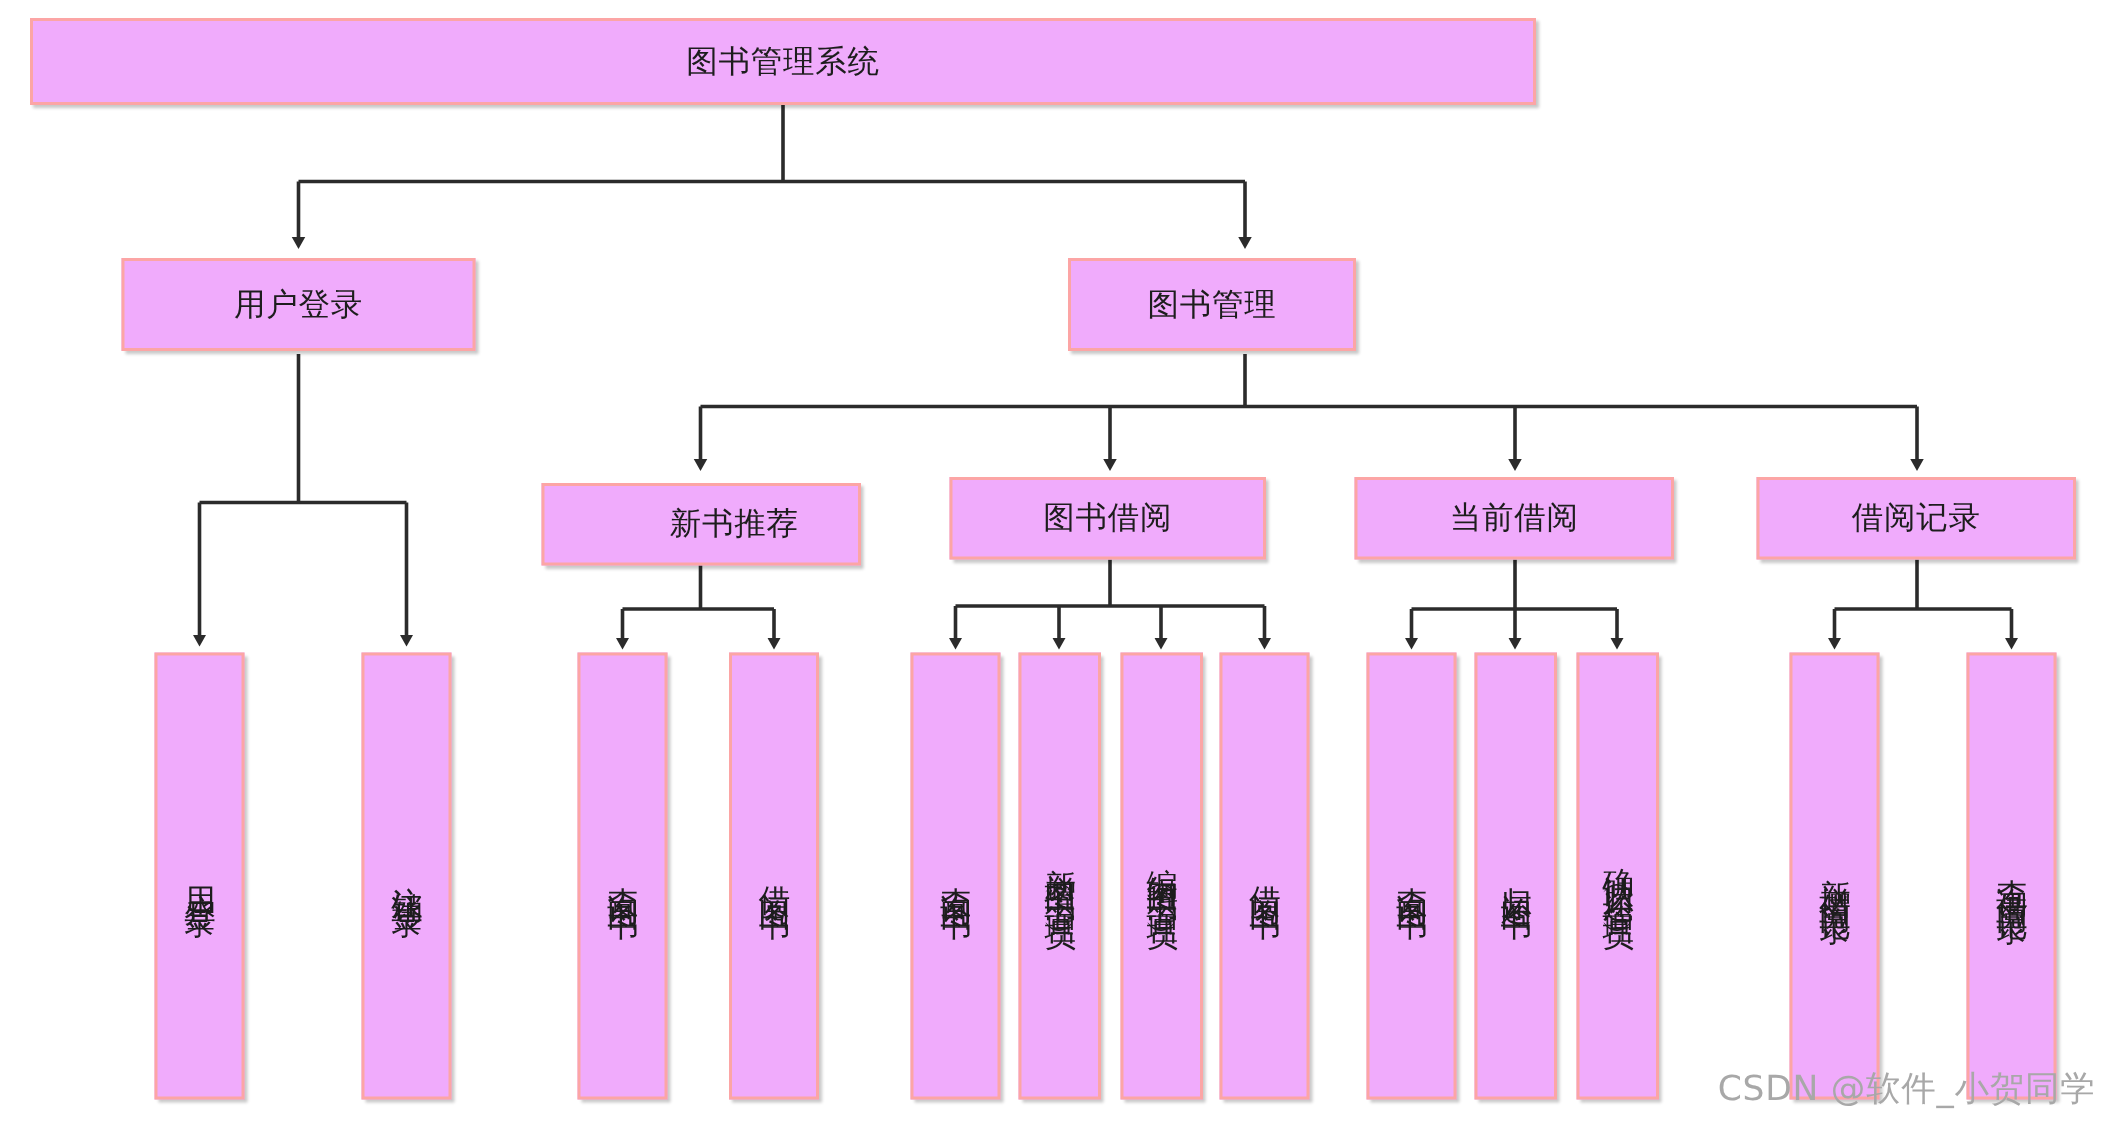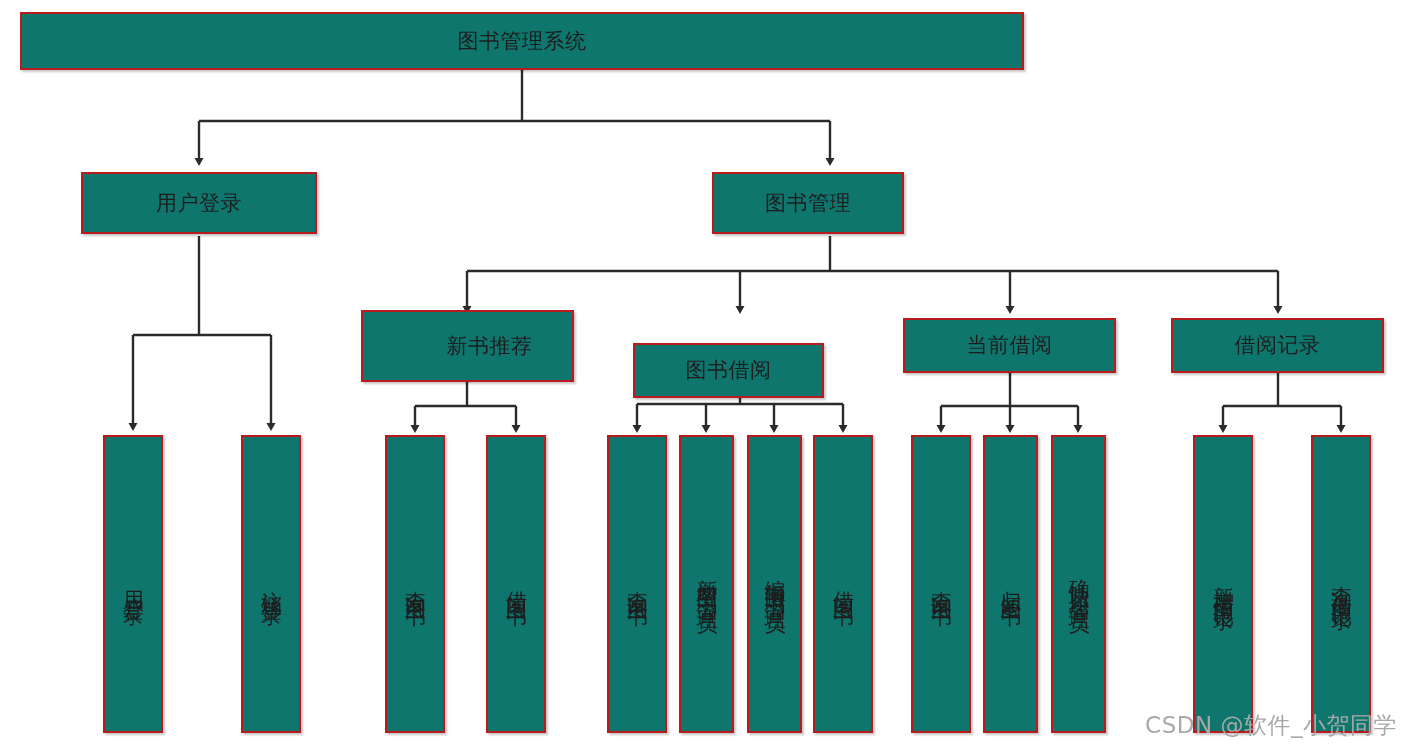--- a/index.html
+++ b/index.html
@@ -20,22 +20,22 @@
   #edges-layer {
     position: absolute;
     left: 0;
     top: 0;
     width: 1405px;
     height: 747px;
   }
   .node {
     position: absolute;
     box-sizing: border-box;
-    background: #0f766e;
-    border: 2px solid #b91c1c;
+    background: #f0abfc;
+    border: 2px solid #fca5a5;
     box-shadow: 2px 2px 2px rgba(0,0,0,0.22);
     display: flex;
     align-items: center;
     justify-content: center;
     color: #1d1d1d;
   }
   .node-label {
     font-size: 21px;
     line-height: 1.18;
     letter-spacing: 0.5px;
@@ -124,25 +124,25 @@
   </div>
 
   <div class="node" style="left:81px; top:172px; width:236px; height:62px;">
     <span class="node-label">用户登录</span>
   </div>
 
   <div class="node" style="left:712px; top:172px; width:192px; height:62px;">
     <span class="node-label">图书管理</span>
   </div>
 
-  <div class="node" style="left:361px; top:310px; width:213px; height:72px;padding-left:44px;">
+  <div class="node" style="left:361px; top:322px; width:213px; height:55px;padding-left:44px;">
     <span class="node-label">新书推荐</span>
   </div>
 
-  <div class="node" style="left:633px; top:318px; width:191px; height:55px;margin-top:25px;">
+  <div class="node" style="left:633px; top:318px; width:211px; height:55px;">
     <span class="node-label">图书借阅</span>
   </div>
 
   <div class="node" style="left:1171px; top:318px; width:213px; height:55px;">
     <span class="node-label">借阅记录</span>
   </div>
 
   <div class="node" style="left:903px; top:318px; width:213px; height:55px;">
     <span class="node-label">当前借阅</span>
   </div>

